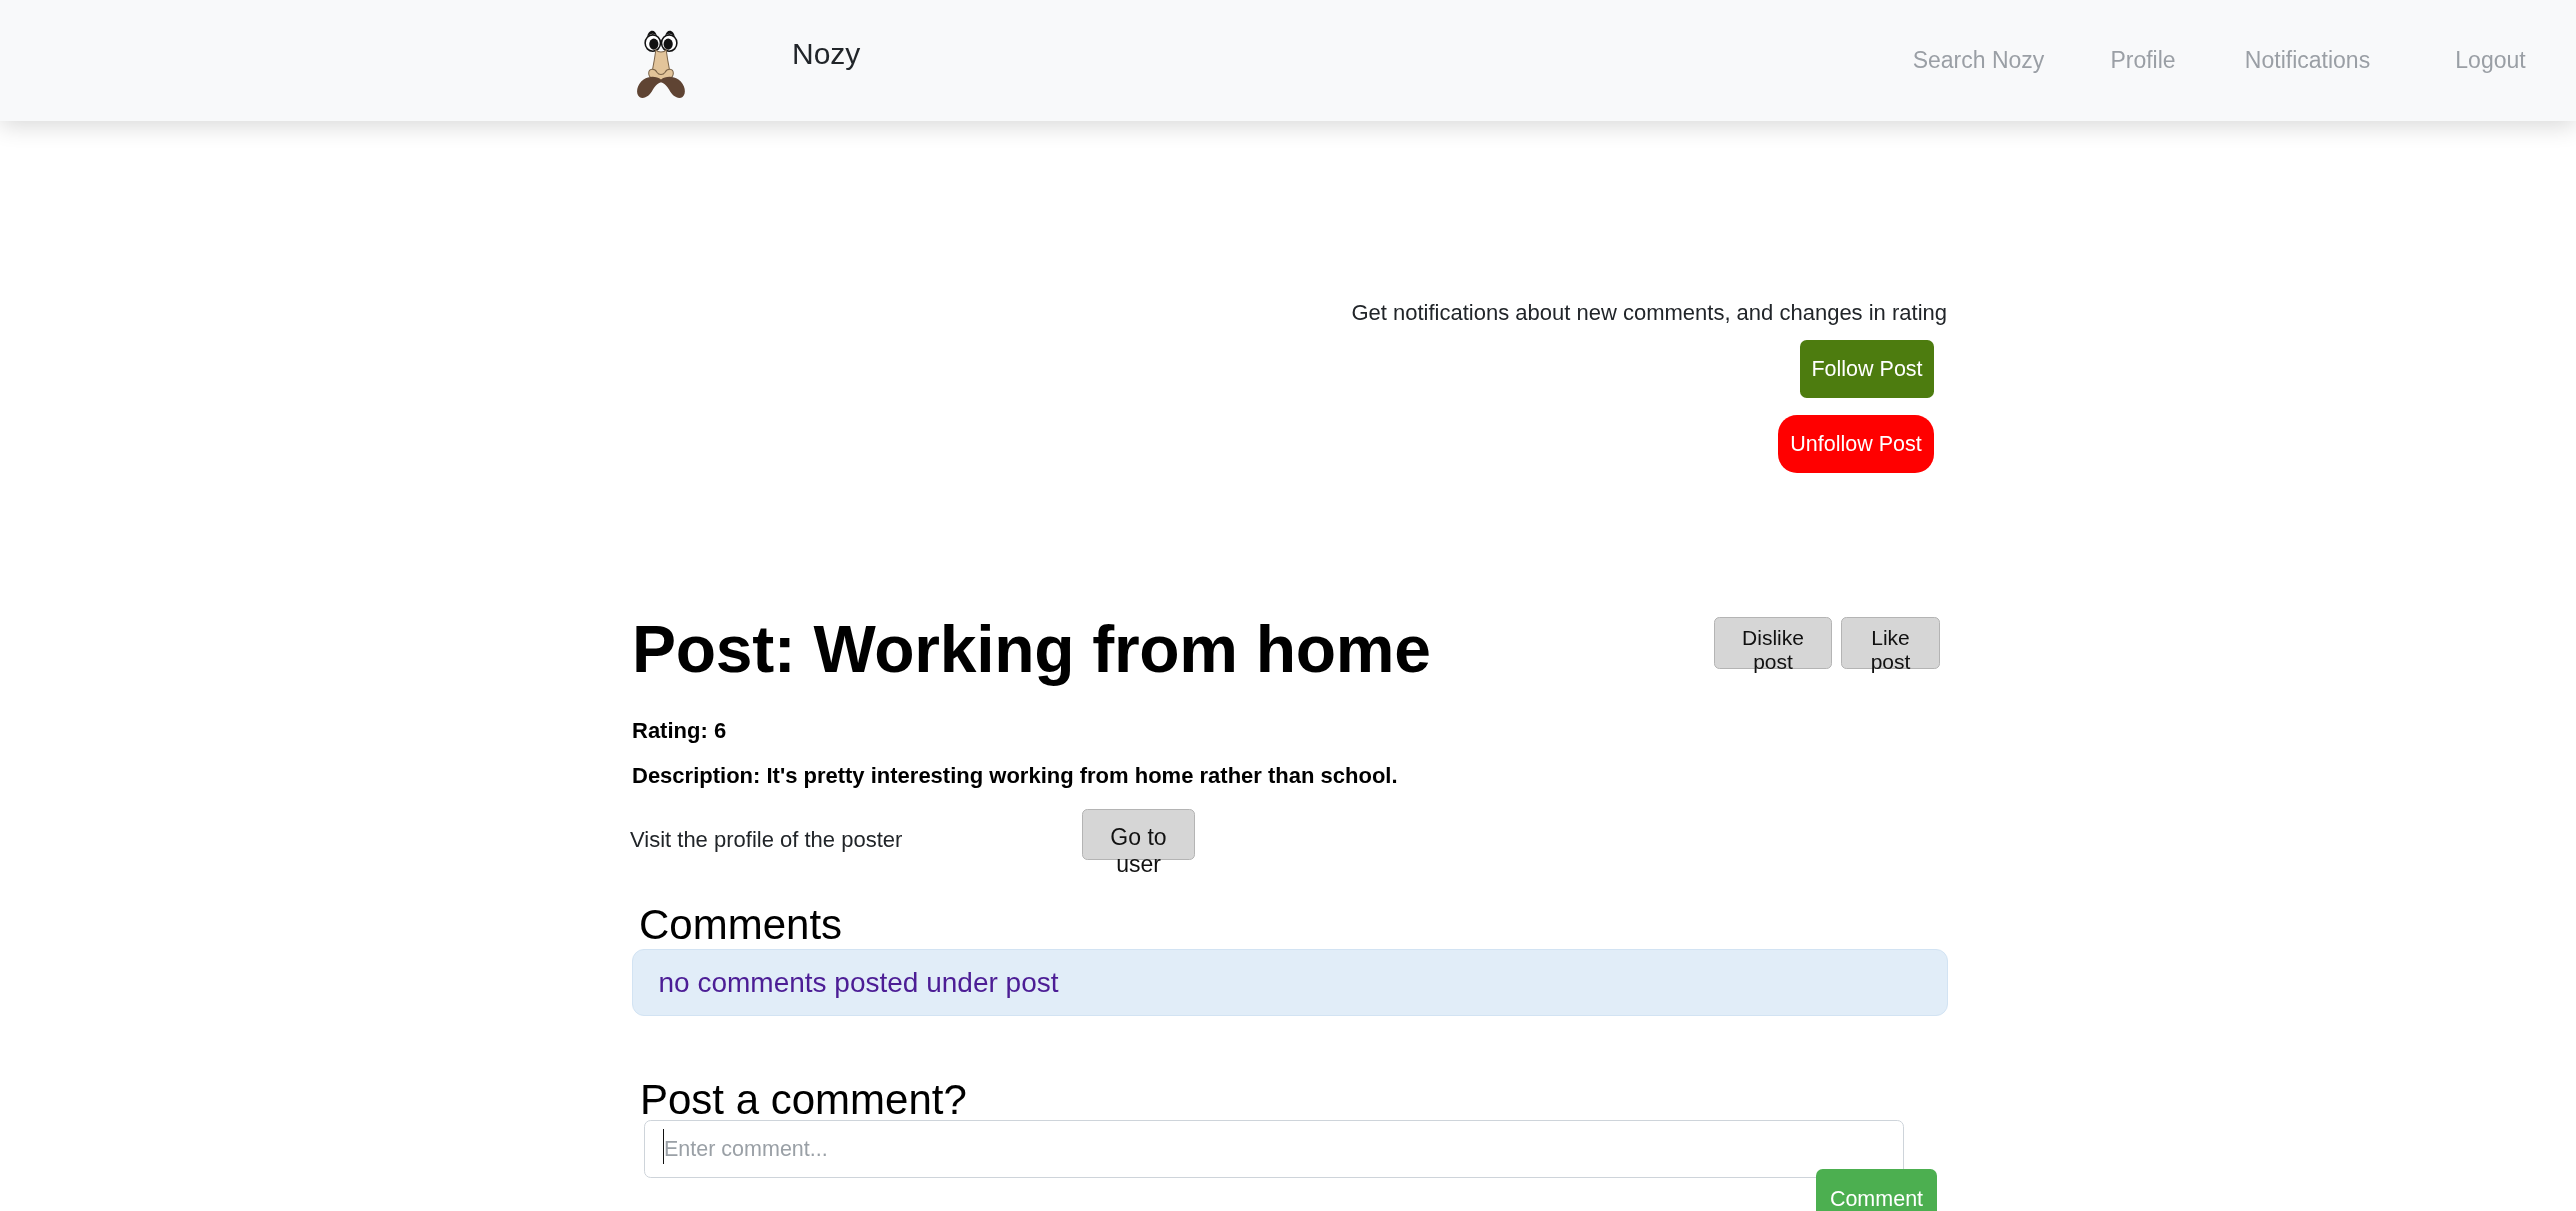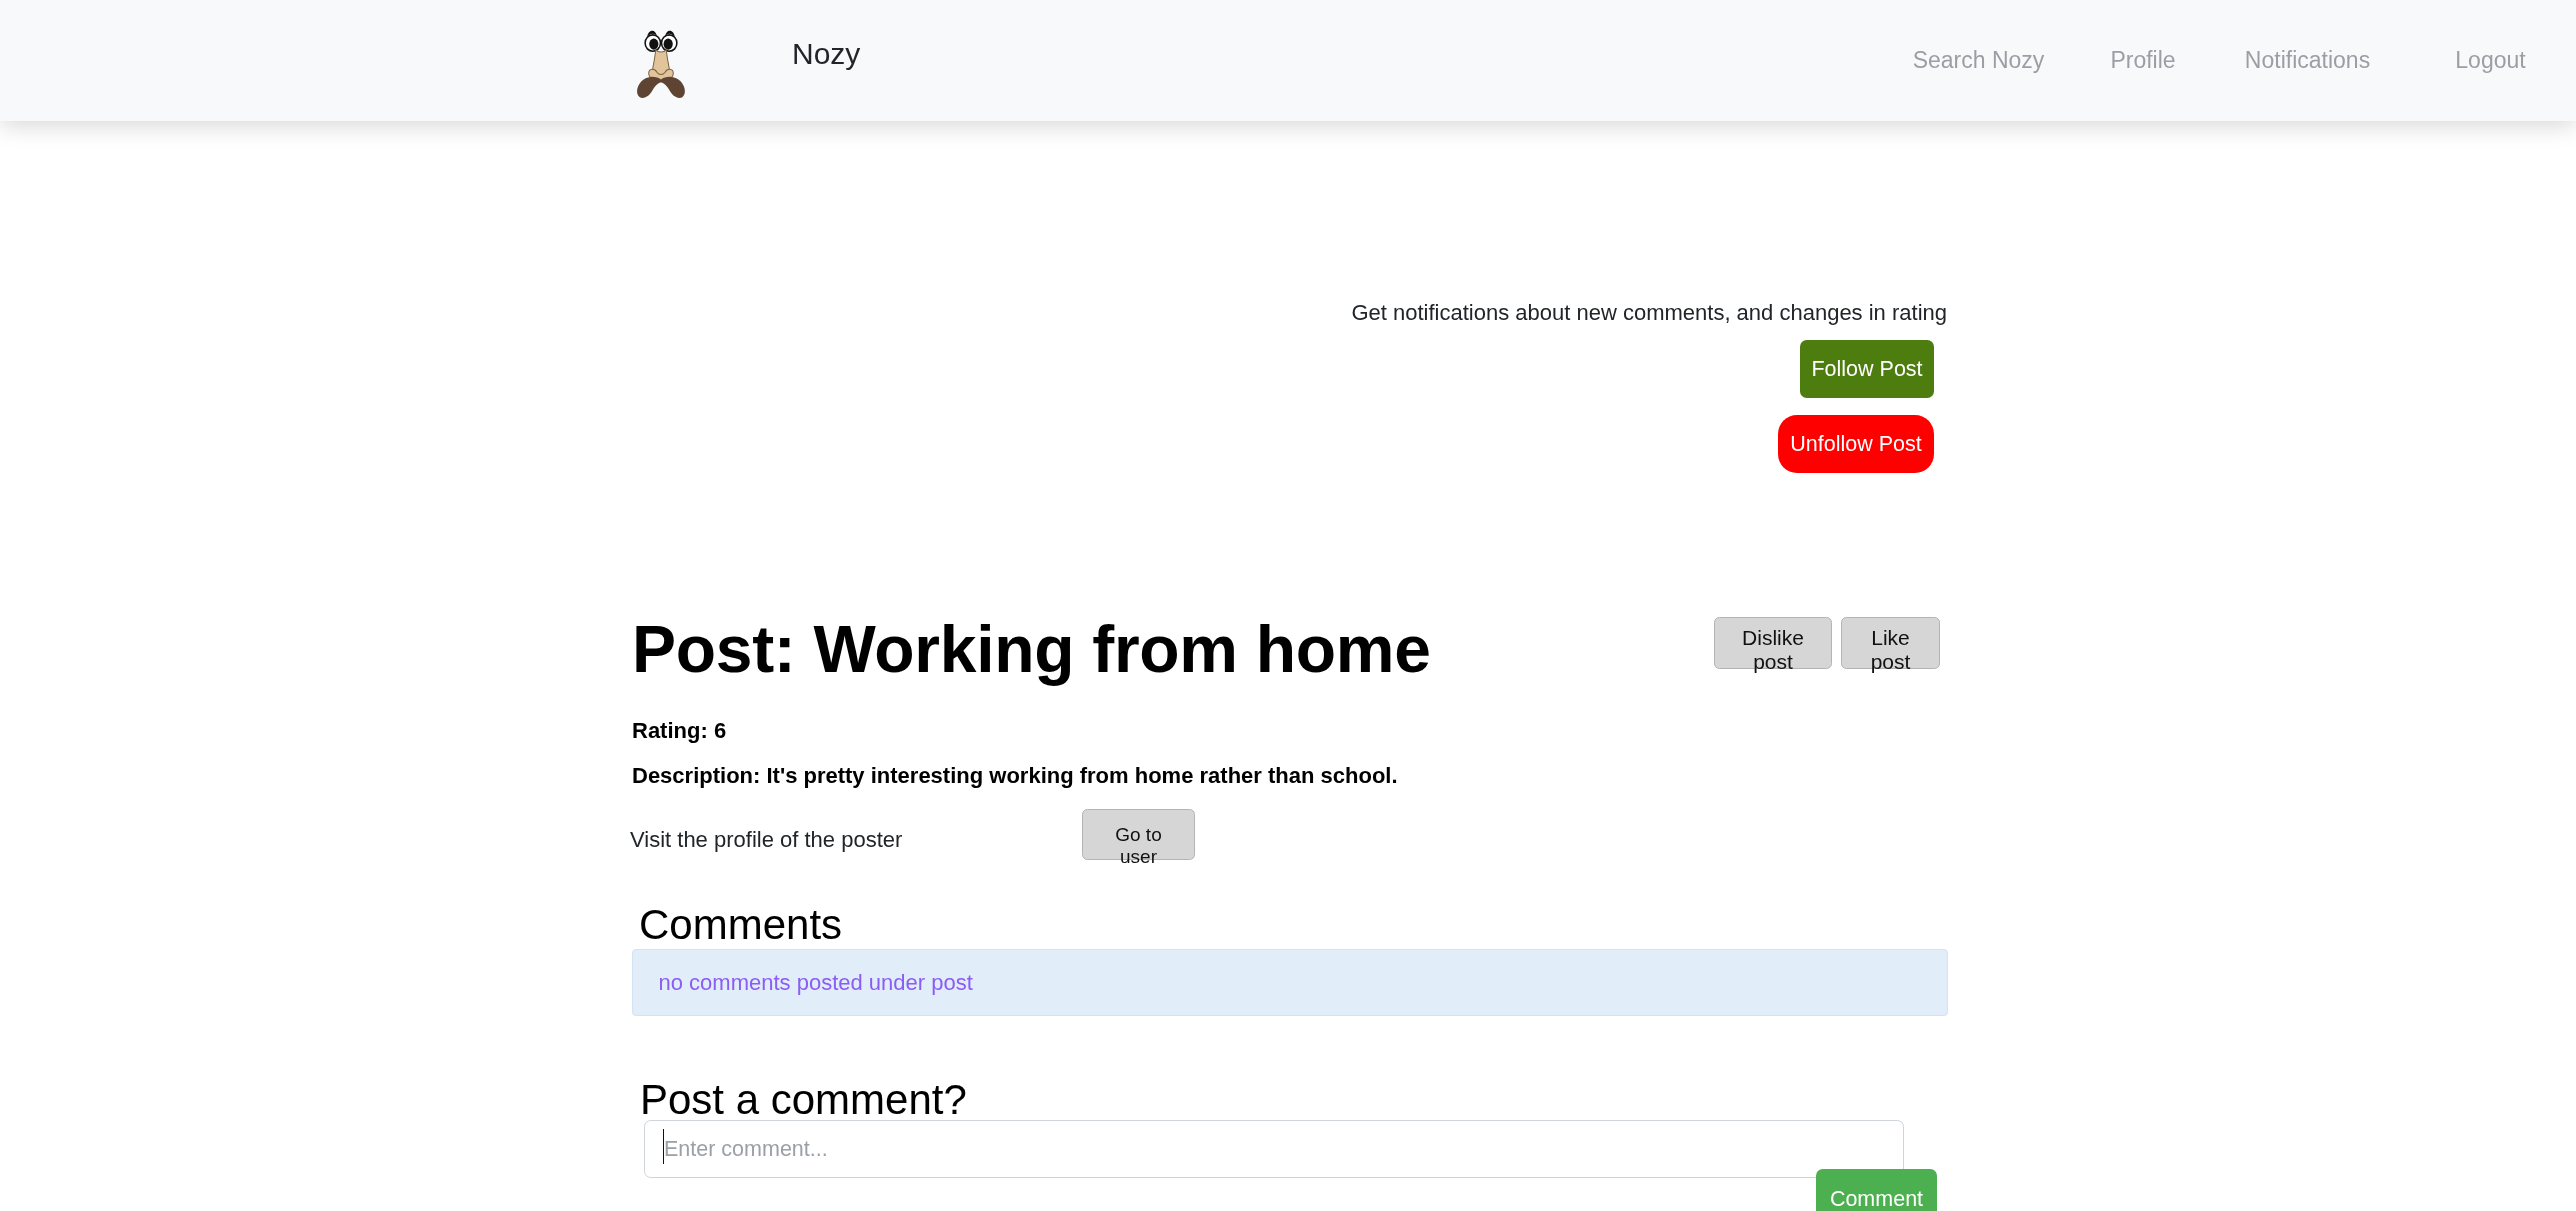--- a/index.html
+++ b/index.html
@@ -182,21 +182,21 @@
   .btn-gotouser {
     position: absolute;
     left: 1082px;
     top: 688px;
     width: 113px;
     height: 51px;
     background: #d6d6d6;
     border: 0.7px solid #b4b4b4;
     border-radius: 5.4px;
     color: #111111;
-    font-size: 19px;
+    font-size: 23px;
     font-family: "Liberation Sans", sans-serif;
     cursor: pointer;
     padding: 14px;
   }
 
   .comments-heading {
     position: absolute;
     left: 632px;
     top: 774px;
     margin: 7px;
@@ -208,23 +208,23 @@
   }
 
   .alert-info {
     position: absolute;
     left: 632px;
     top: 828px;
     width: 1316px;
     height: 67px;
     background: #e1edf8;
     border: 0.7px solid #d2e3f3;
-    border-radius: 4px;
-    color: #8b5cf6;
-    font-size: 22px;
+    border-radius: 12px;
+    color: #4c1d95;
+    font-size: 28px;
     display: flex;
     align-items: center;
     padding-left: 25.5px;
   }
 
   .postcomment-heading {
     position: absolute;
     left: 632px;
     top: 948px;
     margin: 8px;

